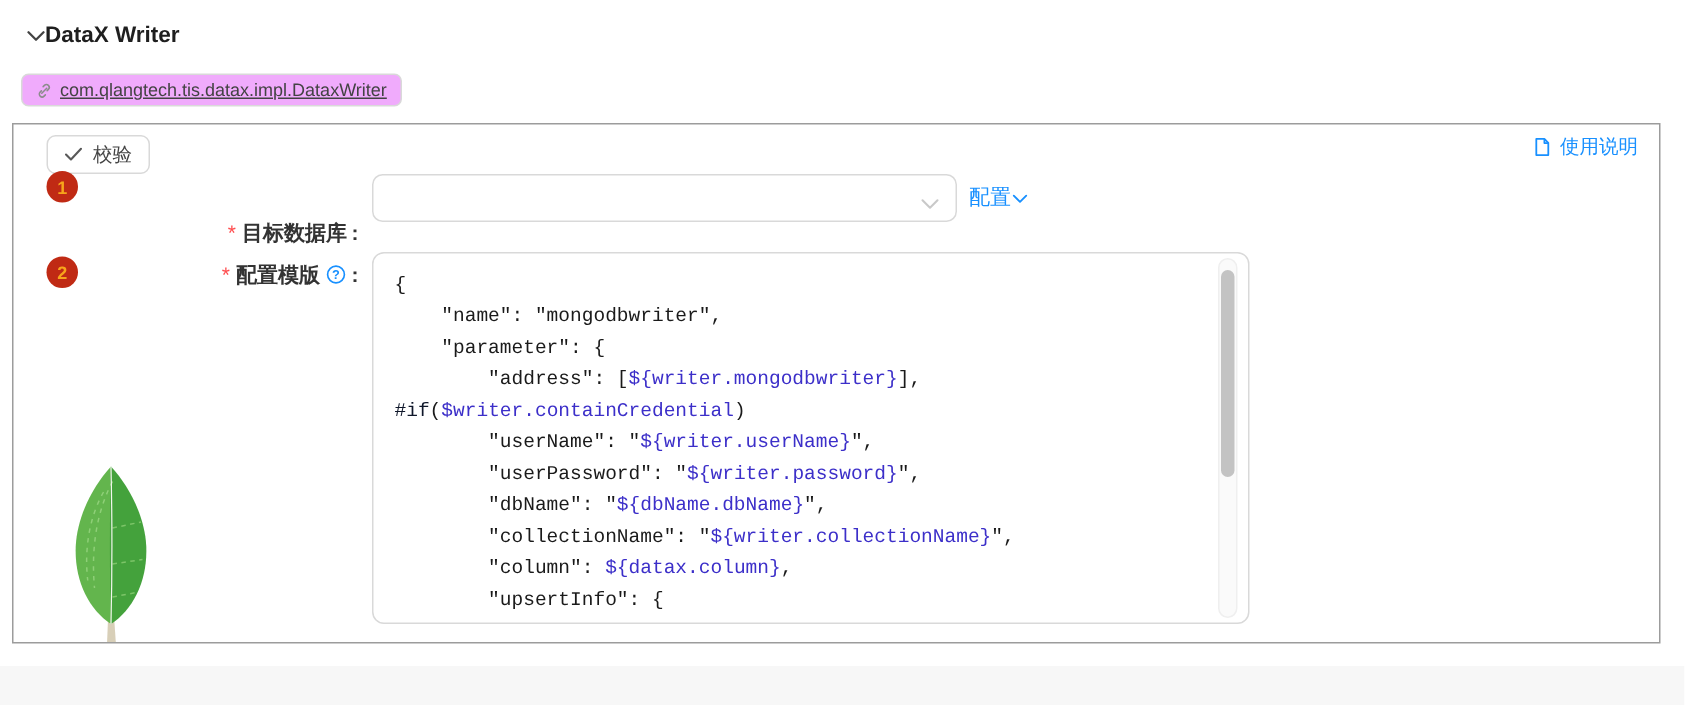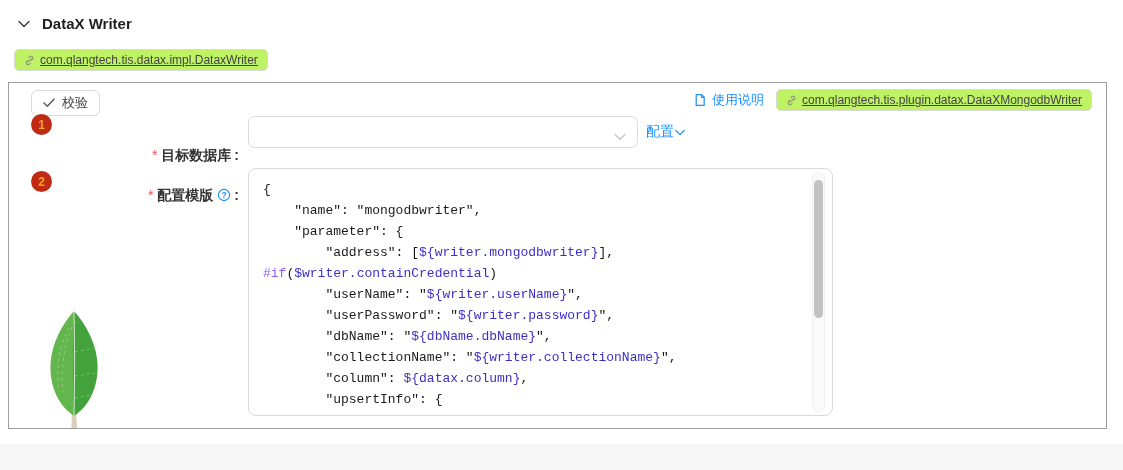--- a/index.html
+++ b/index.html
@@ -5,26 +5,26 @@
   * { box-sizing: border-box; margin: 0; padding: 0; }
   html,body { width:1123px; height:470px; }
   body {
     position: relative;
     background: #ffffff;
     font-family: "Liberation Sans", "DejaVu Sans", sans-serif;
     color: #262626;
     overflow: hidden;
   }
   
-  .hdr-row { position:absolute; left:18px; top:15px; display:flex; align-items:center; gap:12px; }
+  .hdr-row { position:absolute; left:18px; top:15px; display:flex; align-items:center; }
   .hdr-title { font-size:15px; font-weight:600; color:#1f1f1f; }
   .pill {
     display:inline-flex; align-items:center; gap:5px;
     padding:3px 9px; border:1px solid #d9d9d9; border-radius:5px;
-    background:#bef264; font-size:12px; color:#595959; white-space:nowrap;
+    background:#f0abfc; font-size:12px; color:#595959; white-space:nowrap;
   }
   .pill-text { text-decoration:underline; color:#434343; }
   .class-pill { position:absolute; left:14px; top:49px; }
   
   .panel {
     position:absolute; left:8px; top:82px; width:1099px; height:347px;
     border:1px solid #9c9c9c; background:#ffffff;
   }
   .footer-strip { position:absolute; left:0; top:444px; width:1123px; height:26px; background:#f7f7f7; }
   .validate-btn {
@@ -40,21 +40,21 @@
     background:#c02a14; color:#f7a51b; font-size:12px; font-weight:700;
     display:flex; align-items:center; justify-content:center;
   }
   .badge-1 { top:31px; }
   .badge-2 { top:88px; }
   .field-label {
     position:absolute; left:0; width:230px; text-align:right;
     font-size:14px; font-weight:600; color:#333333; white-space:nowrap;
   }
   .label-1 { top:40px;margin-top:24px; }
-  .label-2 { top:104px; }
+  .label-2 { top:92px; }
   .req { color:#ff4d4f; margin-right:4px; font-weight:400; }
   .colon { margin-left:3px; }
   .help-icon { vertical-align:-2px; margin-left:4px; }
   
   .select-box {
     position:absolute; left:239px; top:33px; width:390px; height:32px;
     border:1px solid #d9d9d9; border-radius:7px; background:#fff; cursor:pointer;
   }
   .select-value { line-height:30px; padding:0 12px; font-size:14px; color:#262626; }
   .select-arrow { position:absolute; right:11px; top:10px; }
@@ -69,21 +69,21 @@
     border:1px solid #d9d9d9; border-radius:8px; background:#fff;
     overflow:hidden; cursor:text;
   }
   .code-content {
     padding:10px 28px 0 14px;
     font-family:"Liberation Mono","DejaVu Sans Mono",monospace;
     font-size:13px; line-height:21px; color:#1a1a1a;
   }
   .code-line { white-space:pre; }
   .tok-p { color:#1a1a1a; }
-  .tok-k { color:#8b5cf6; }
+  .tok-k { color:#0f172a; }
   .tok-v { color:#3c2fc9; }
   .scroll-track {
     position:absolute; top:3px; bottom:3px; right:7px; width:13px;
     background:#fafafa; border:1px solid #efefef; border-radius:7px;
   }
   .scroll-thumb {
     position:absolute; top:7px; left:1px; right:1px; height:138px;
     background:#c3c3c3; border-radius:6px; cursor:grab;
   }
   .leaf-wrap { position:absolute; left:30px; bottom:0; width:70px; height:120px; }
@@ -122,28 +122,20 @@
 
   <div class="panel-topbar">
     <span class="usage-link">
       <span style="display:inline-flex;">
         <svg width="14" height="14" viewBox="0 0 14 14">
             <path d="M3.2 1.6h5.4l2.6 2.6v8.2H3.2z" fill="none" stroke="#1890ff" stroke-width="1.2" stroke-linejoin="round"></path>
             <path d="M8.6 1.6v2.8h2.6" fill="none" stroke="#1890ff" stroke-width="1.2" stroke-linejoin="round"></path>
           </svg>
       </span>
       <span>使用说明</span>
-    </span>
-    <span class="pill">
-      <span style="display:inline-flex;">
-        <svg width="11" height="11" viewBox="0 0 12 12">
-            <path d="M4.2 7.8l3.6-3.6M5.2 3l.9-.9a2.05 2.05 0 0 1 2.9 2.9l-.9.9M6.8 9l-.9.9a2.05 2.05 0 0 1-2.9-2.9l.9-.9" fill="none" stroke="#8c8c8c" stroke-width="1.1" stroke-linecap="round"></path>
-          </svg>
-      </span>
-      <span class="pill-text">com.qlangtech.tis.plugin.datax.DataXMongodbWriter</span>
     </span>
   </div>
 
   <span class="step-badge badge-1">1</span>
   <div class="field-label label-1">
     <span class="req">*</span><span>目标数据库</span><span class="colon">:</span>
   </div>
   <div class="select-box">
     <div class="select-value"></div>
     <span class="select-arrow">

